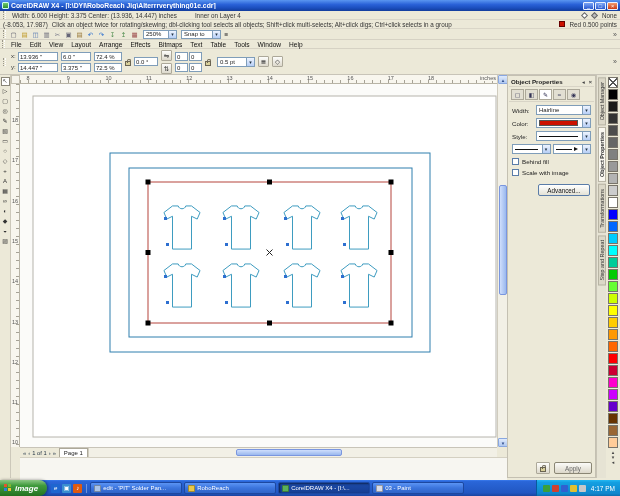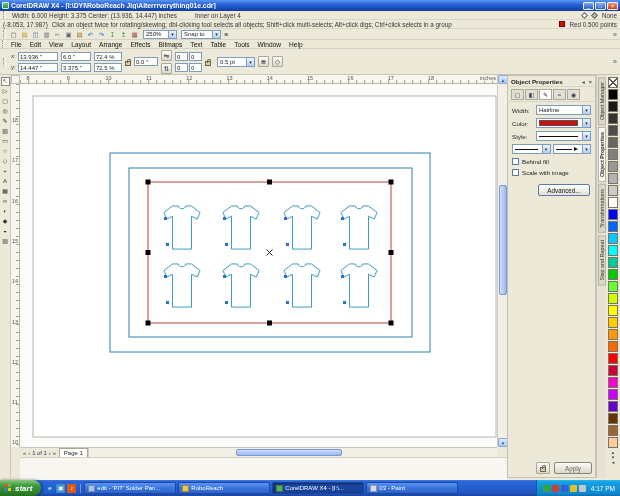--- a/index.html
+++ b/index.html
@@ -534,21 +534,21 @@
   </div>
 
   <div id="taskbar" class="abs">
     <span id="startbtn">
       <span class="winflag">
         <i style="background:#e4552d;"></i>
           <i style="background:#7db72f;"></i>
           <i style="background:#2f7fd6;"></i>
           <i style="background:#f0c22d;"></i>
       </span>
-      <span>start</span>
+      <span>image</span>
     </span>
     <span id="qlaunch">
         <span class="qicon" style="background: rgb(30, 102, 208);">e</span>
         <span class="qicon" style="background: rgb(58, 143, 208);">▣</span>
         <span class="qicon" style="background: rgb(224, 90, 16);">♪</span>
       </span>
     <span id="taskbtns">
         <span class="taskbtn">
           <span class="ticon" style="background: rgb(170, 196, 232);"></span>
           <span>edit - 'PIT' Solder Pan...</span>

